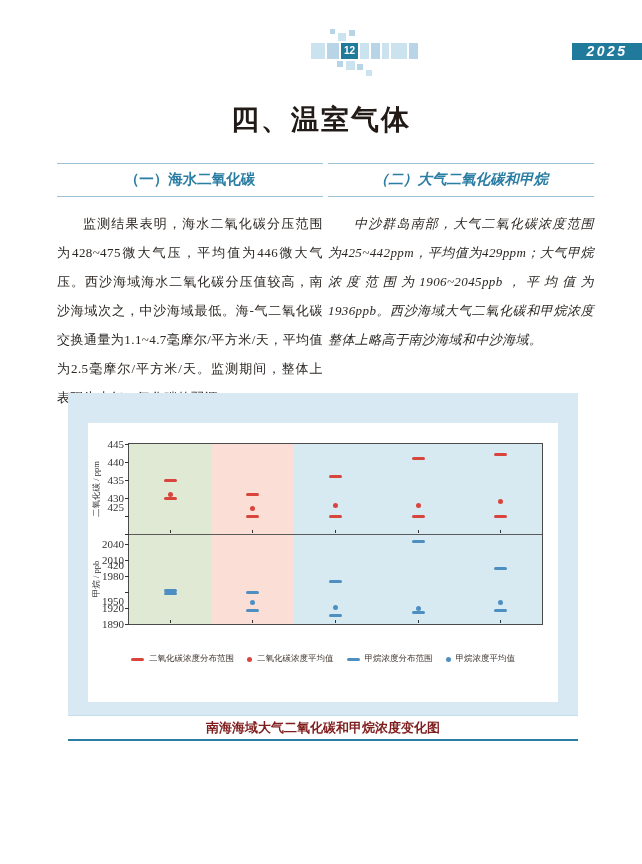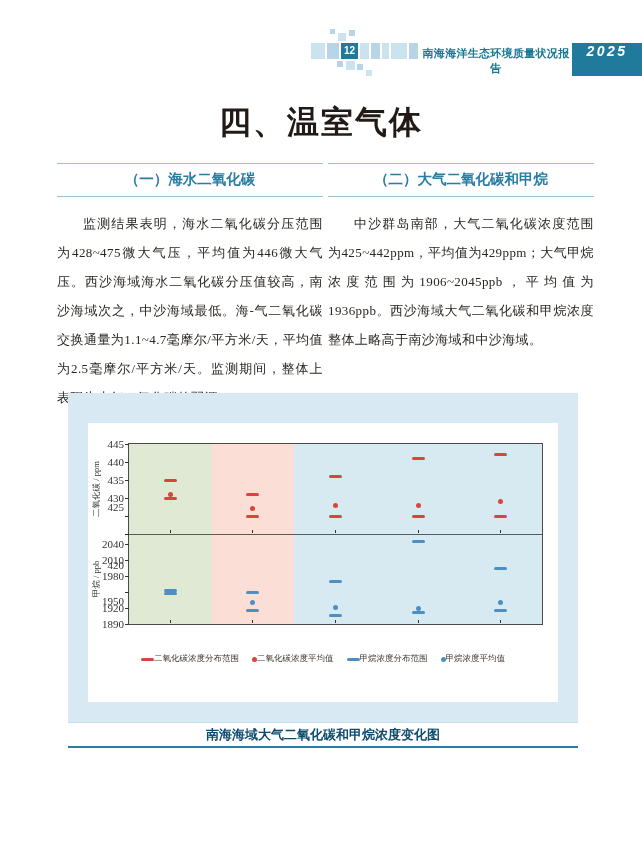--- a/index.html
+++ b/index.html
@@ -4,30 +4,30 @@
 <style>
   html,body{margin:0;padding:0;}
   .page{position:relative;width:642px;height:864px;background:#ffffff;overflow:hidden;
         font-family:"Liberation Serif",serif;}
   
   .sq{position:absolute;}
   .page-num{position:absolute;left:341px;top:43px;width:17px;height:16px;background:#1f7a9b;
             color:#fff;font:bold 10px/16px "Liberation Sans",sans-serif;text-align:center;}
   .report-title{position:absolute;left:421px;top:46px;width:150px;text-align:center;color:#1b7795;
             font-family:"Liberation Sans",sans-serif;font-weight:bold;font-size:11px;letter-spacing:0.3px;}
-  .year-box{position:absolute;left:572px;top:43px;width:70px;height:33px;background:#1f7a9b;
+  .year-box{position:absolute;left:572px;top:43px;width:70px;height:17px;background:#1f7a9b;
             color:#fff;text-align:center;font:bold italic 14px/17px "Liberation Sans",sans-serif;
             letter-spacing:2.5px;}
   
   .page-title{position:absolute;left:0;top:101px;width:100%;text-align:center;color:#221a16;
-            font-family:"Liberation Sans",sans-serif;font-weight:900;font-size:32px;letter-spacing:2px;}
+            font-family:"Liberation Sans",sans-serif;font-weight:900;font-size:28px;letter-spacing:2px;}
   
   .col{position:absolute;top:163px;width:266px;}
   .col-left{left:57px;}
-  .col-right{left:328px;}
+  .col-right{left:328px;font-style:italic;}
   .sec-title{border-top:1px solid #9cc0d4;border-bottom:1px solid #9cc0d4;padding:6px 0 7px;
             text-align:center;color:#2a7da3;font-weight:bold;font-size:14.5px;}
   .sec-body{margin-top:12px;font-size:13px;line-height:29px;text-align:justify;text-indent:2em;
             color:#2b2622;letter-spacing:0.4px;}
   
   .chart-card{position:absolute;left:68px;top:393px;width:510px;height:348px;background:#d9e9f4;}
   .chart-box{position:absolute;left:20px;top:30px;width:470px;height:279px;background:#ffffff;}
   .plot{position:absolute;left:40px;top:20px;width:413px;height:180px;border:1px solid #4a4a4a;}
   .band{position:absolute;top:0;height:180px;z-index:0;}
   .midline{position:absolute;left:0;top:89.5px;width:100%;height:1px;background:#5a5a5a;z-index:1;}
@@ -35,25 +35,25 @@
   .dot{position:absolute;width:5px;height:5px;border-radius:50%;z-index:2;}
   .tick{position:absolute;left:-4px;width:4px;height:1px;background:#333;}
   .ticklabel{position:absolute;left:-31px;width:26px;text-align:right;font-size:11px;line-height:10px;color:#333;}
   .xtick{position:absolute;width:1px;height:3px;background:#333;z-index:1;}
   .ylabel{position:absolute;left:-77px;width:90px;height:12px;text-align:center;font-size:8.5px;
           color:#333;transform:rotate(-90deg);}
   .cats{position:absolute;left:0;top:204px;width:470px;height:22px;}
   .cat-label{position:absolute;top:0;width:100px;text-align:center;font-size:7.5px;line-height:9.5px;color:#333;}
   .legend{position:absolute;left:0;top:230px;width:100%;display:flex;justify-content:center;
           gap:13px;align-items:center;font-size:8.5px;color:#40362f;}
-  .legend-item{display:flex;align-items:center;text-align:center;}
+  .legend-item{display:flex;align-items:center;gap:5px;text-align:center;}
   .caption{position:absolute;left:0;top:322px;width:100%;height:26px;background:#ffffff;
            border-top:1px solid #c5dcea;border-bottom:2px solid #2a7da3;box-sizing:border-box;
-           text-align:center;color:#0c4a6e;font-weight:bold;font-size:13px;line-height:24px;
-           font-family:"Liberation Sans",sans-serif;margin-top:7px;}
+           text-align:center;color:#7f1d1d;font-weight:bold;font-size:13px;line-height:24px;
+           font-family:"Liberation Sans",sans-serif;}
 </style>
 </head>
 <body>
 
 <div class="page">
 
   <div>
     <div class="sq" style="left:330px;top:29px;width:5px;height:5px;background:#b7d5e6;"></div>
     <div class="sq" style="left:338px;top:33px;width:8px;height:8px;background:#cbe2ef;"></div>
     <div class="sq" style="left:349px;top:30px;width:6px;height:6px;background:#b7d5e6;"></div>
@@ -64,21 +64,20 @@
     <div class="sq" style="left:382px;top:43px;width:7px;height:16px;background:#cbe2ef;"></div>
     <div class="sq" style="left:391px;top:43px;width:16px;height:16px;background:#cbe2ef;"></div>
     <div class="sq" style="left:409px;top:43px;width:9px;height:16px;background:#b7d5e6;"></div>
     <div class="sq" style="left:337px;top:61px;width:6px;height:6px;background:#b7d5e6;"></div>
     <div class="sq" style="left:346px;top:61px;width:9px;height:9px;background:#cbe2ef;"></div>
     <div class="sq" style="left:357px;top:64px;width:6px;height:6px;background:#b7d5e6;"></div>
     <div class="sq" style="left:366px;top:70px;width:6px;height:6px;background:#cbe2ef;"></div>
   </div>
 
   <div class="page-num">12</div>
-  <div class="report-title">南海海洋生态环境质量状况报告</div>
   <div class="year-box">2025</div>
 
   <div class="page-title">四、温室气体</div>
 
   <div class="col col-left">
     <div class="sec-title">（一）海水二氧化碳</div>
     <div class="sec-body">监测结果表明，海水二氧化碳分压范围为428~475微大气压，平均值为446微大气压。西沙海域海水二氧化碳分压值较高，南沙海域次之，中沙海域最低。海-气二氧化碳交换通量为1.1~4.7毫摩尔/平方米/天，平均值为2.5毫摩尔/平方米/天。监测期间，整体上表现为大气二氧化碳的弱源。</div>
   </div>
 
   <div class="col col-right">

